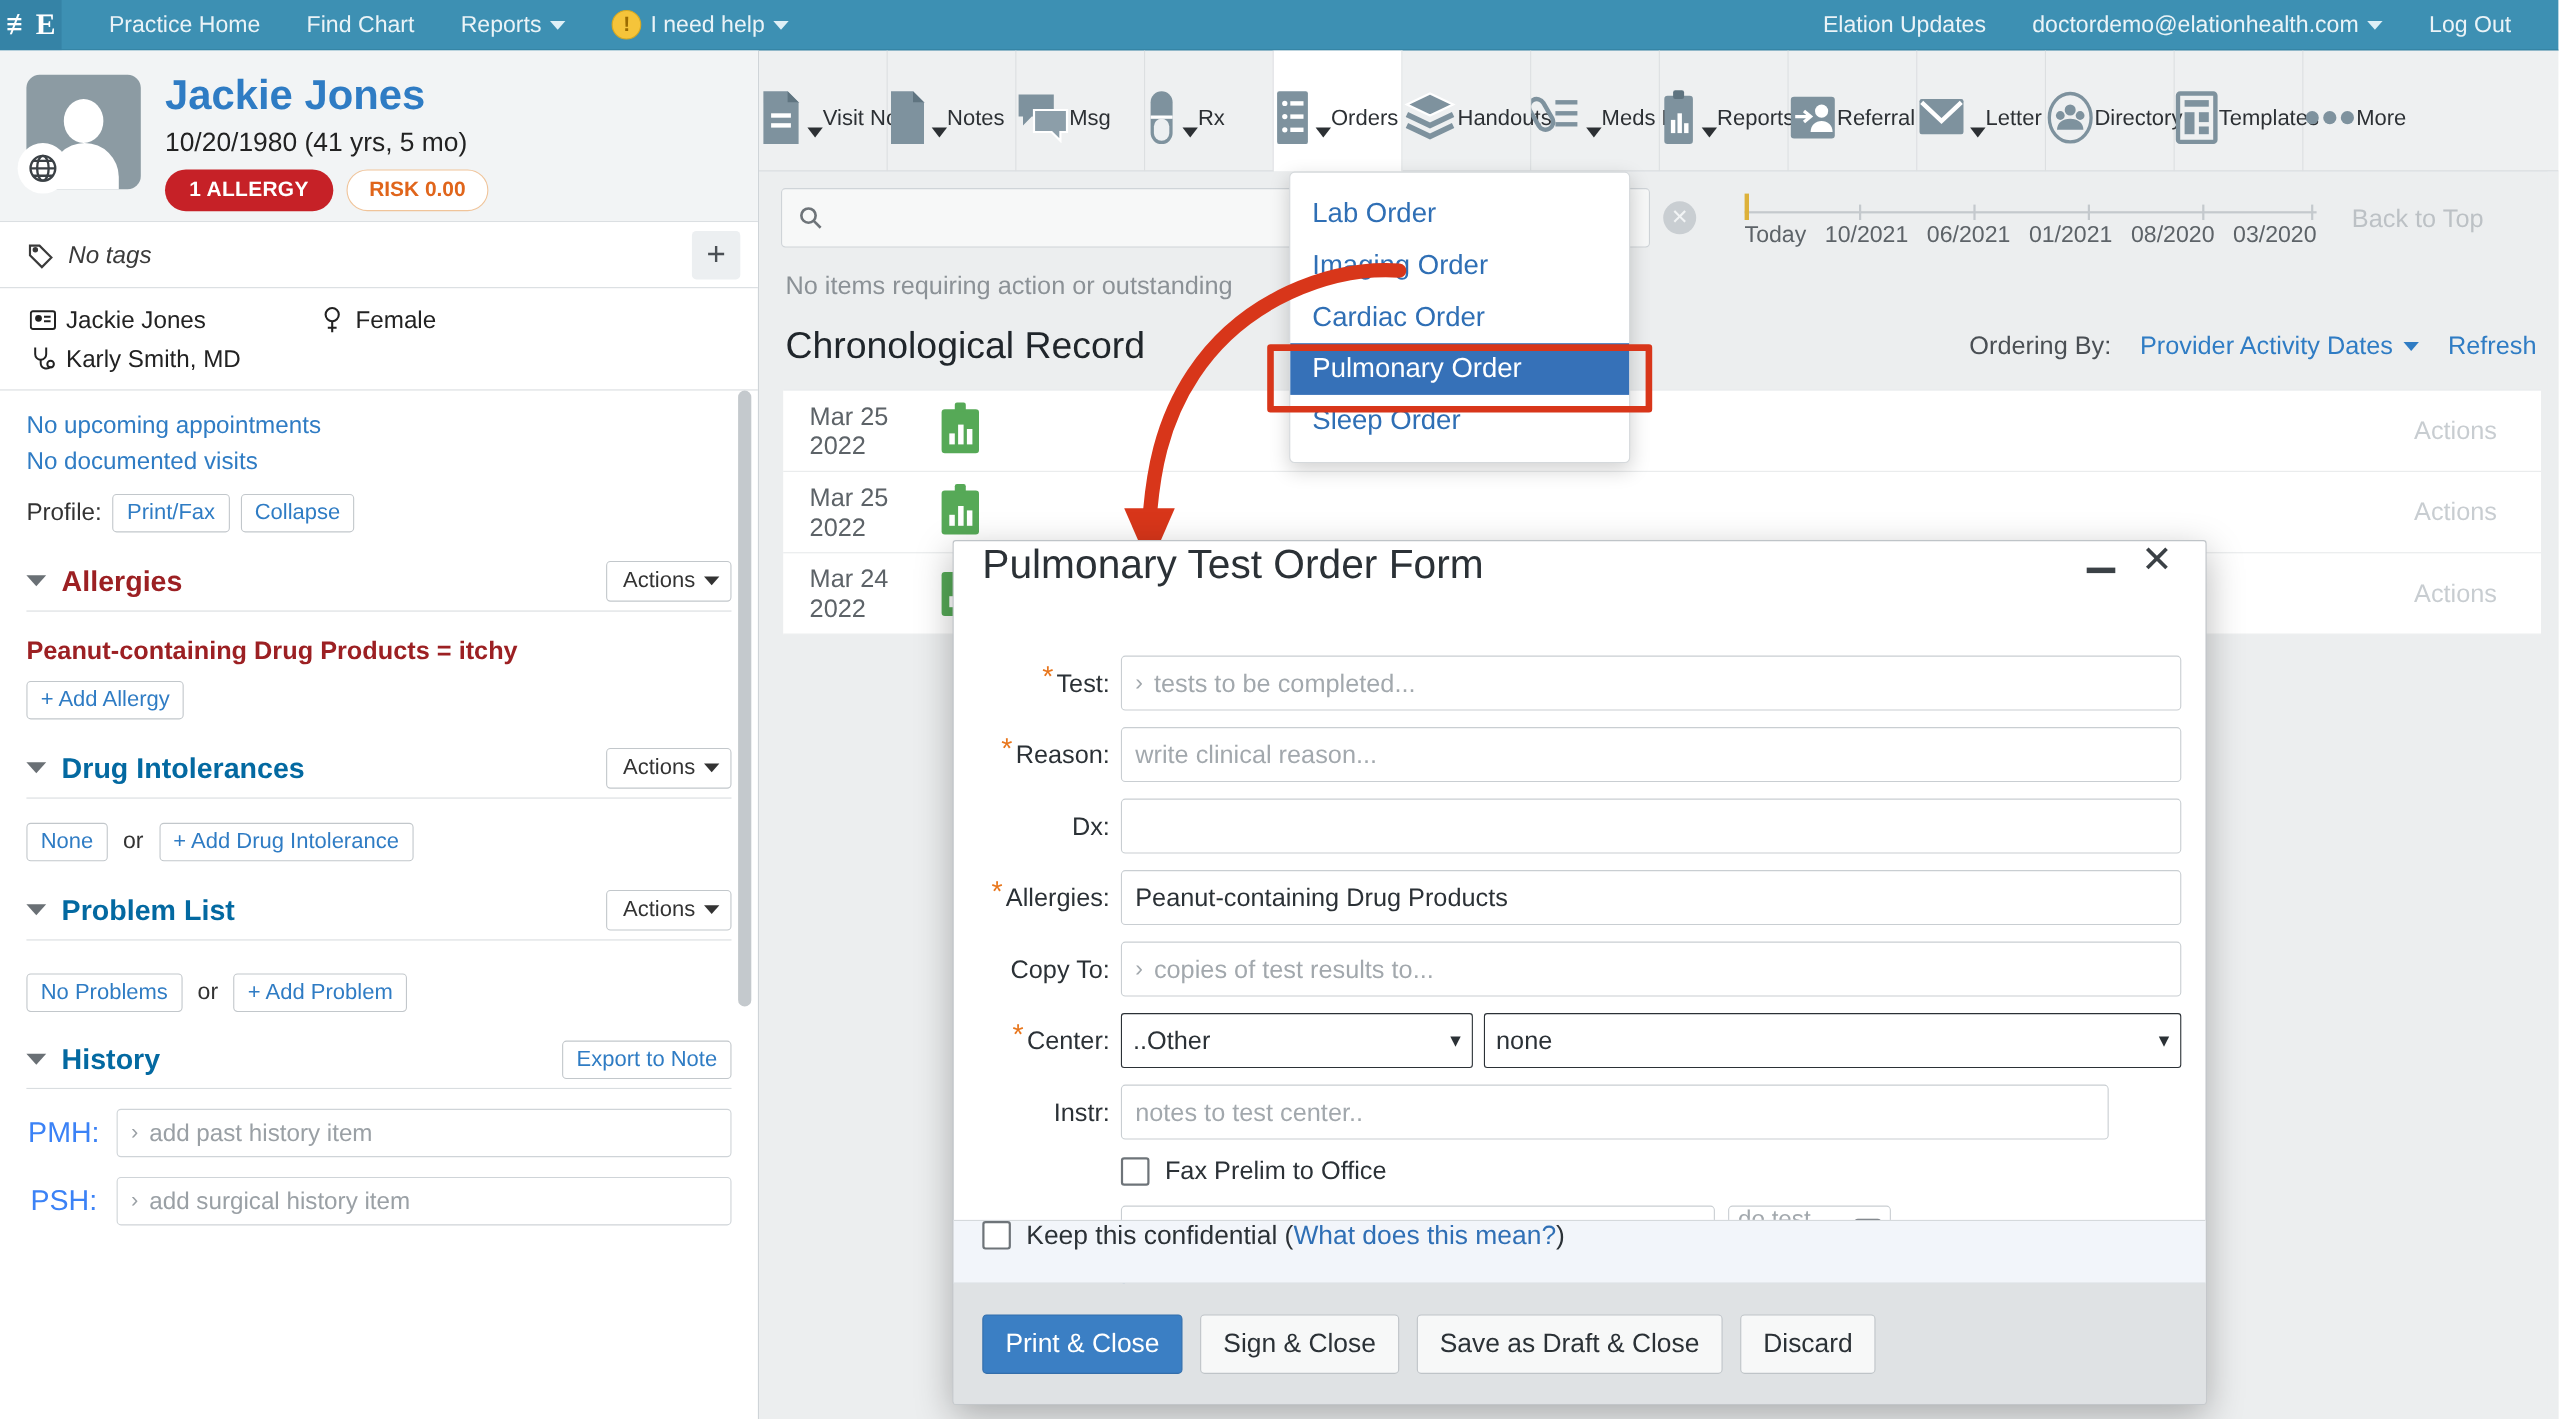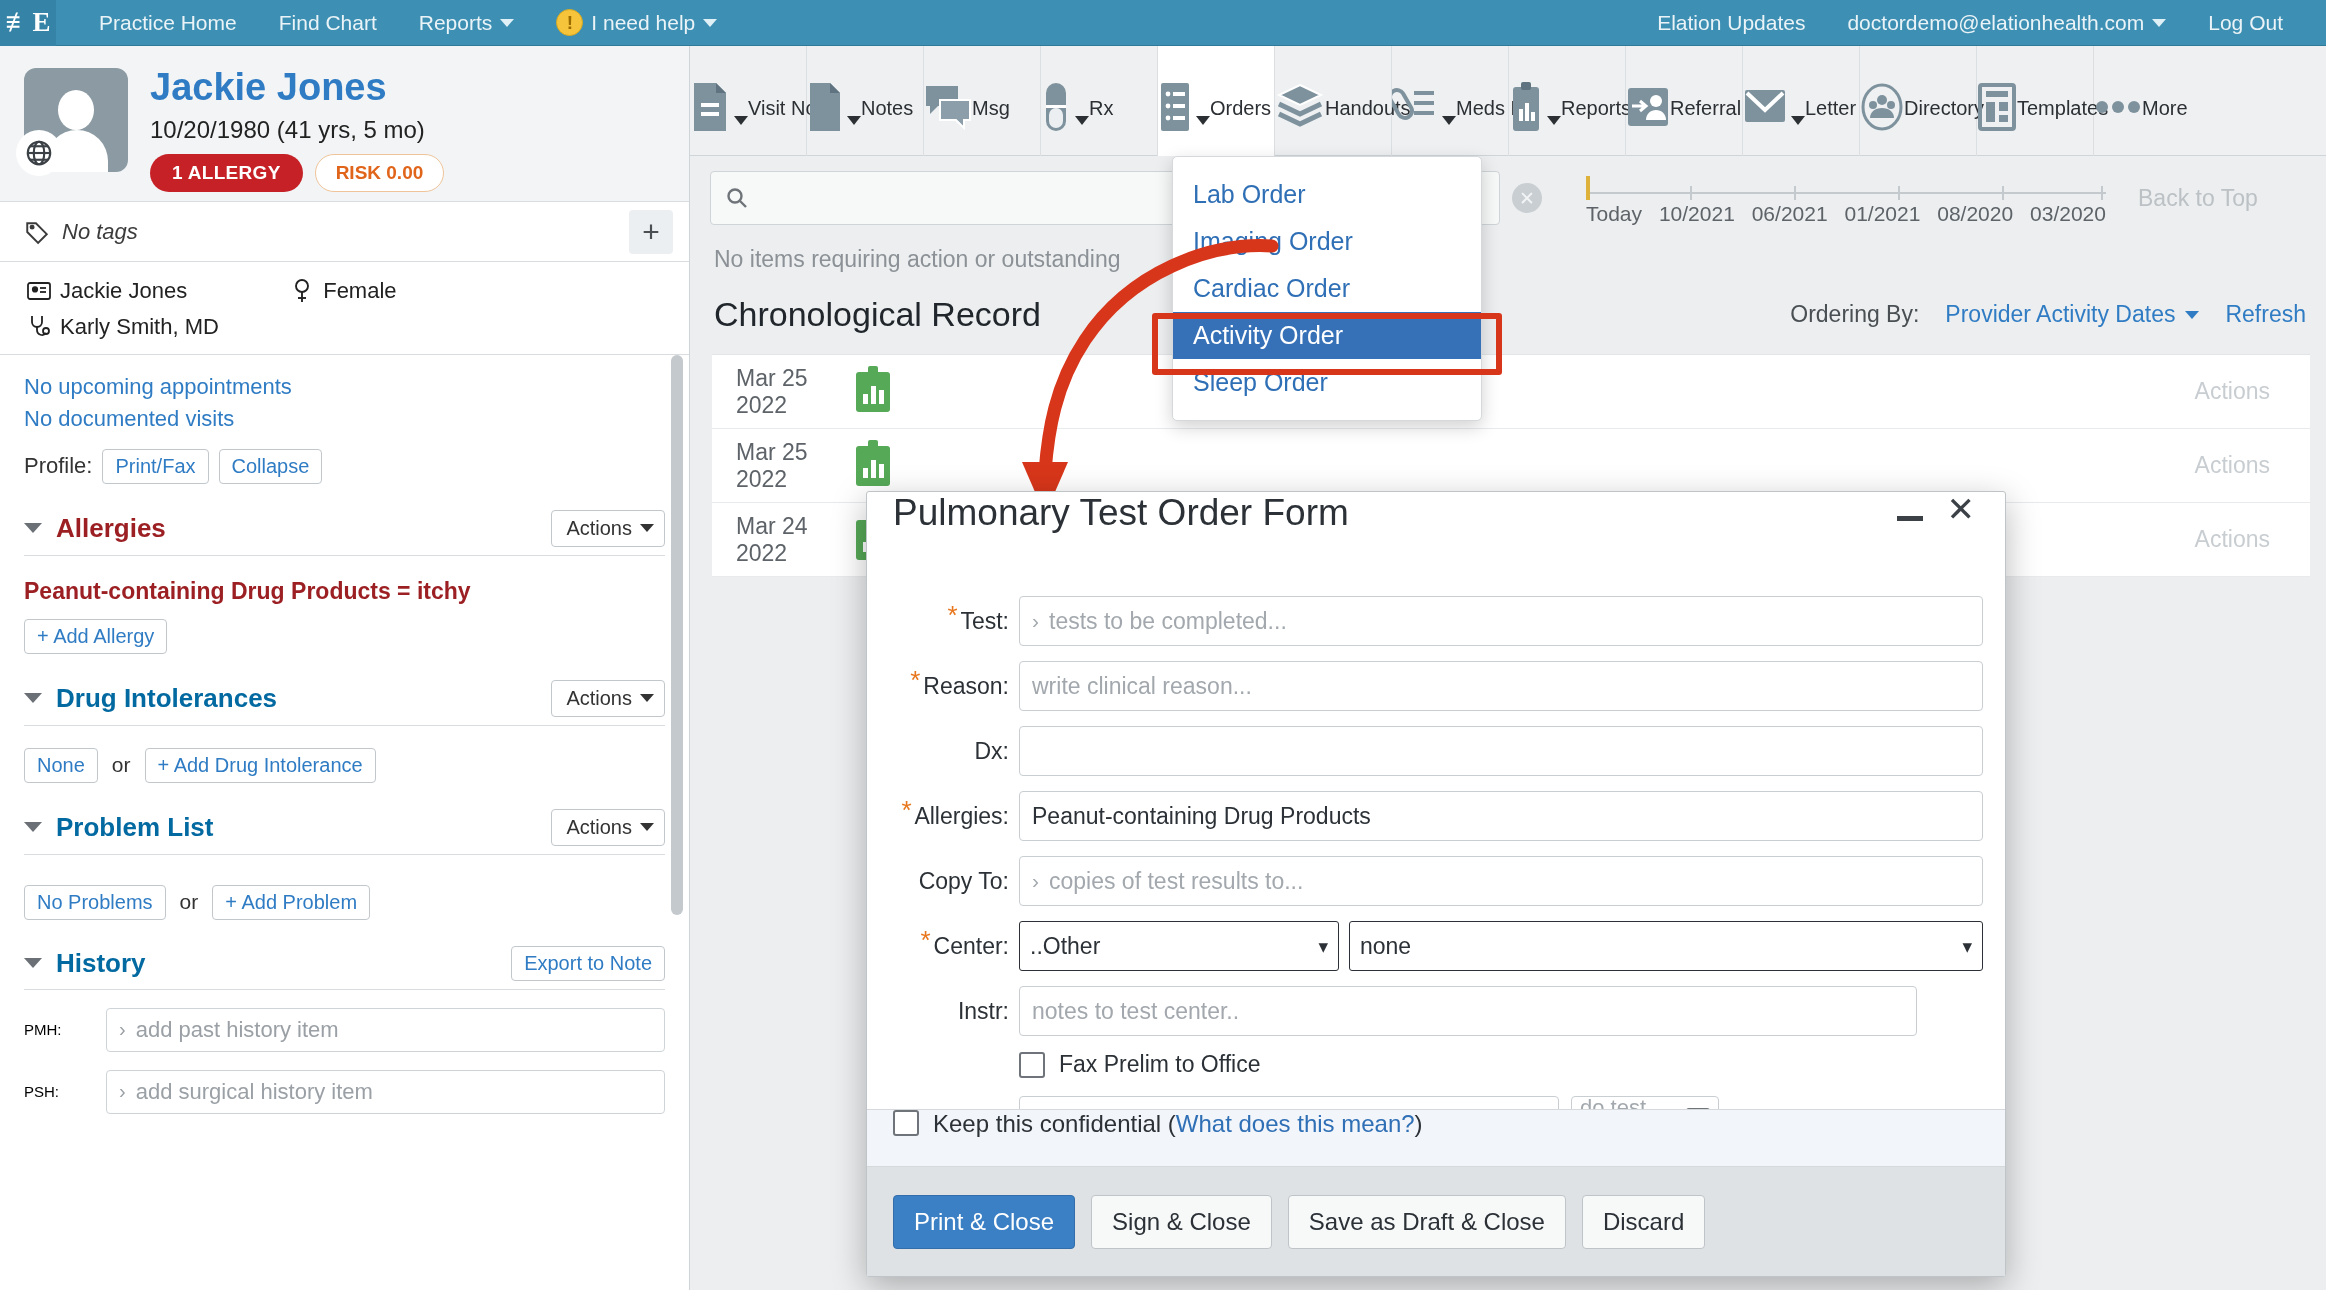--- a/index.html
+++ b/index.html
@@ -97,21 +97,21 @@
   .section-title.red { color:#9c2023; }
   .actions-btn {
     margin-left:auto; border:1px solid #c2c7cb; background:#fff; color:#333;
     font-size:20px; padding:6px 10px 6px 14px; border-radius:4px; display:flex; align-items:center; gap:8px; cursor:pointer;
   }
   .actions-btn .tri-s { width:0;height:0;border-left:7px solid transparent;border-right:7px solid transparent;border-top:8px solid #333; }
   .allergy-item { color:#9c2023; font-size:23px; font-weight:bold; margin:22px 0 14px 0; }
   .btn-row { display:flex; align-items:center; gap:14px; margin-top:10px; }
   .or-text { font-size:21px; color:#333; }
   .hist-field-row { display:flex; align-items:center; gap:14px; margin-top:18px; }
-  .hist-label { font-size:15px; color:#000000; width:68px; text-align:left; }
+  .hist-label { font-size:26px; color:#3b82f6; width:68px; text-align:center; }
   .fake-input {
     flex:1; border:1px solid #cfd4d8; border-radius:4px; height:44px;
     display:flex; align-items:center; padding:0 12px; color:#9aa0a5; font-size:22px; background:#fff;
   }
   .chev-right { color:#9aa0a5; font-size:20px; margin-right:10px; }
   .lp-scrollbar {
     position:absolute; right:6px; top:0; width:12px; height:980px;
   }
   .lp-scrollbar .thumb { position:absolute; top:0; left:0; width:12px; height:560px; background:#c4c9cd; border-radius:6px; }
 
@@ -680,21 +680,21 @@
       </div>
     </div>
   </div>
 
   <div class="right-edge-scroll"></div>
 
   <div class="orders-menu">
     <div class="mi">Lab Order</div>
     <div class="mi">Imaging Order</div>
     <div class="mi">Cardiac Order</div>
-    <div class="mi selected">Activity Order</div>
+    <div class="mi selected">Pulmonary Order</div>
     <div class="mi">Sleep Order</div>
   </div>
   <div class="hl-box"></div>
 
   <svg class="arrow-svg" viewBox="0 0 400 360">
     <path d="M392 66 C 330 62, 250 92, 205 160 C 175 205, 168 252, 165 292" stroke="#d8361a" stroke-width="13" fill="none" stroke-linecap="round"></path>
     <polygon points="165,335 142,282 188,282" fill="#d8361a"></polygon>
   </svg>
 
   <div class="modal">

